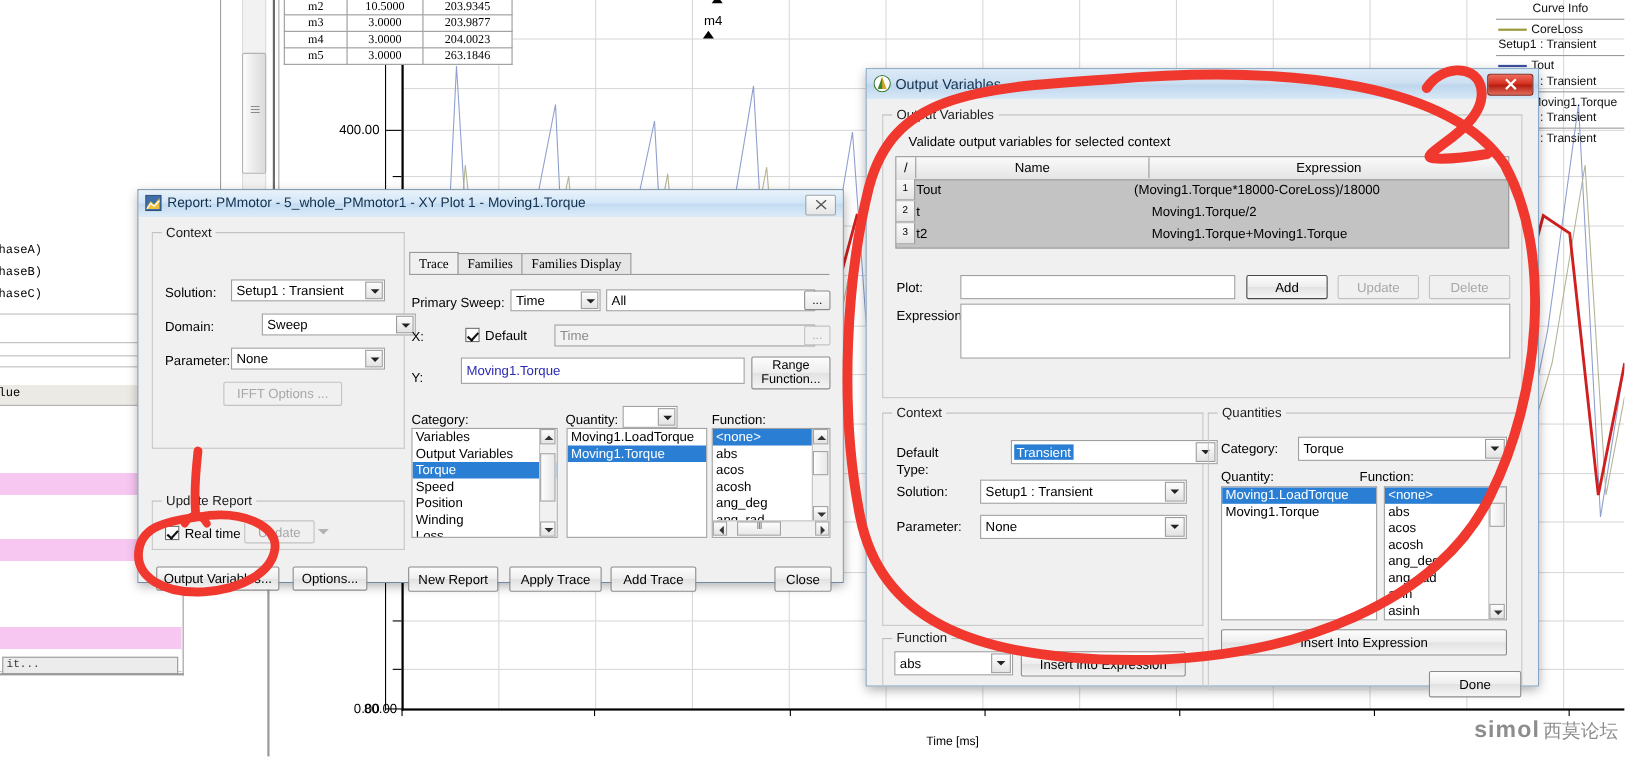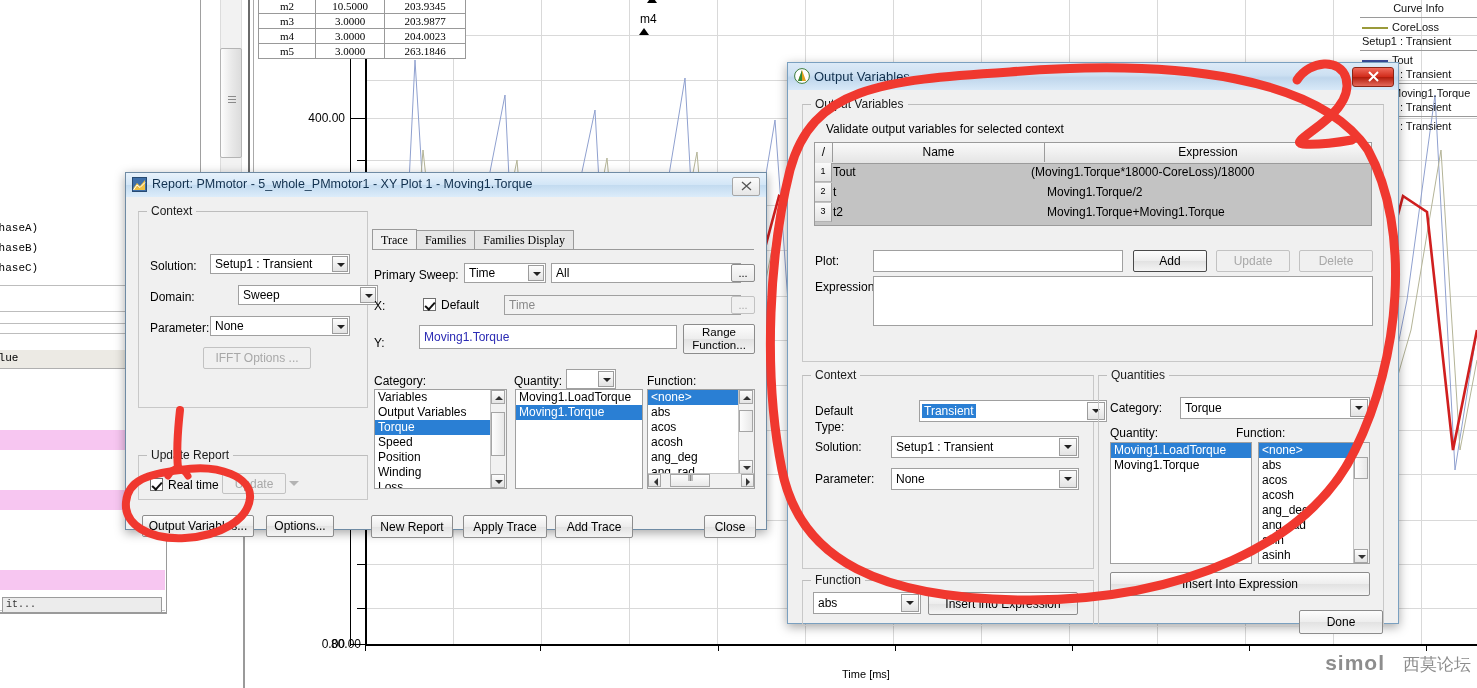--- a/index.html
+++ b/index.html
@@ -156,21 +156,21 @@
       background:linear-gradient(to bottom,#fafafa,#e4e4e4); border-right:1px solid #9b9b9b;
       border-bottom:1px solid #b3b3b3; text-align:center; line-height:16px; box-sizing:border-box; }
   .ovgrid .c-name { position:absolute; left:18px; top:0; height:19px; line-height:19px; font-size:12px; color:#000; }
   .ovgrid .c-expr { position:absolute; top:0; height:19px; line-height:19px; font-size:12px; color:#000; }
 
   
   .annot { position:absolute; left:0; top:0; width:1477px; height:688px; pointer-events:none; }
 
   .watermark { position:absolute; right:6px; bottom:12px; font-size:0; }
   .wm-en { font-family:"Liberation Sans", sans-serif; font-size:21px; font-weight:bold; color:#8d8d8d; letter-spacing:1px; }
-  .wm-cn { font-family:Liberation Sans, sans-serif; font-size:17px; color:#8d8d8d; margin-left:18px; }
+  .wm-cn { font-family:Liberation Sans, sans-serif; font-size:17px; color:#8d8d8d; margin-left:3px; }
 </style>
 </head>
 <body>
 
 <div id="root">
 
   <div class="plot-area">
     <div class="plot-frame">
 
       <div class="grid-v" style="left:110px;"></div>

